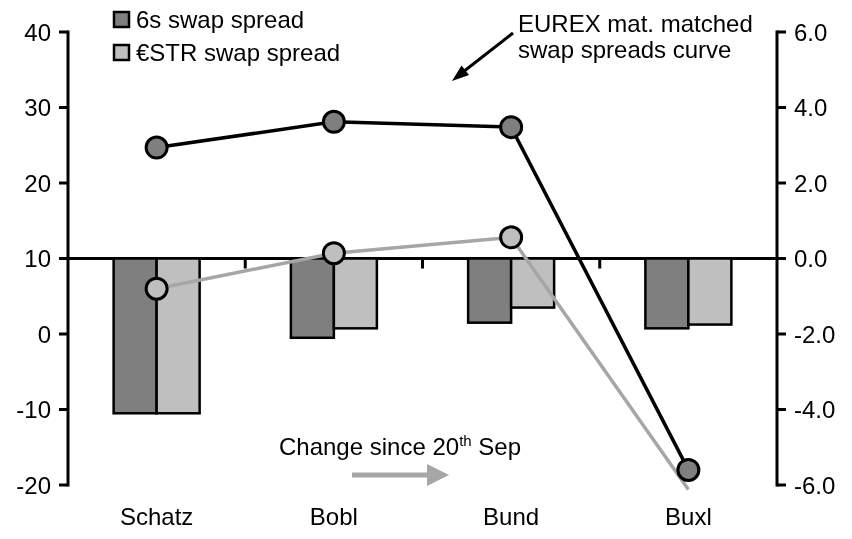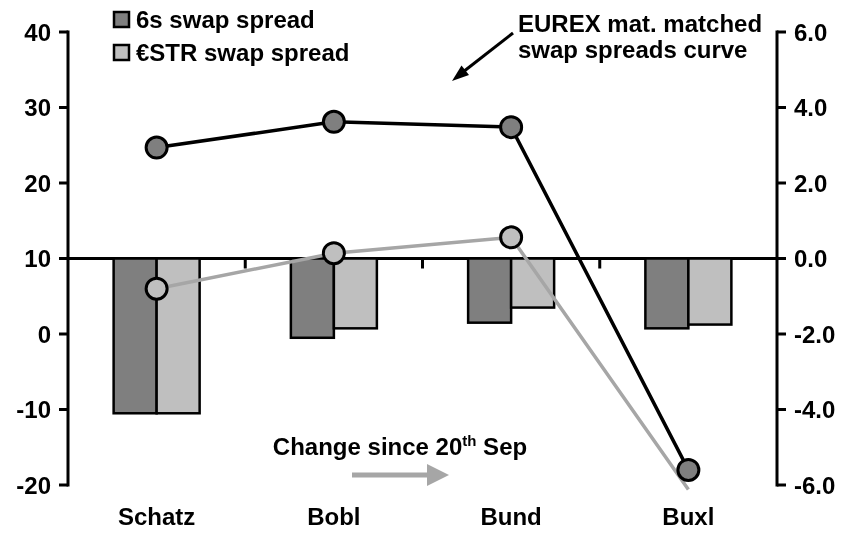--- a/index.html
+++ b/index.html
@@ -1,16 +1,16 @@
 <!DOCTYPE html>
 <html><head>
 <meta charset="utf-8">
 <style>
   html,body{margin:0;padding:0;background:#fff;}
-  .stage{position:relative;width:852px;height:539px;background:#fff;overflow:hidden;font-weight:bold;}
+  .stage{position:relative;width:852px;height:539px;background:#fff;overflow:hidden;}
   svg{display:block;}
   text{fill:#000;font-family:"Liberation Sans","DejaVu Sans",sans-serif;}
   .t24{font-size:24px;}
   .t15{font-size:15px;}
 </style>
 </head>
 <body>
 
 <div class="stage">
   <svg id="chart-svg" width="852" height="539" viewBox="0 0 852 539">

